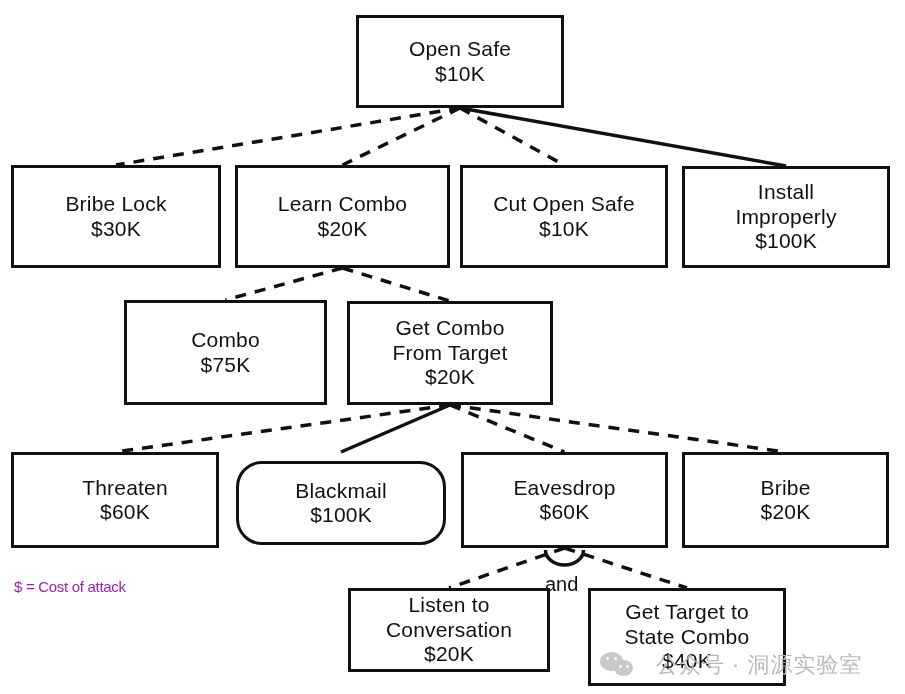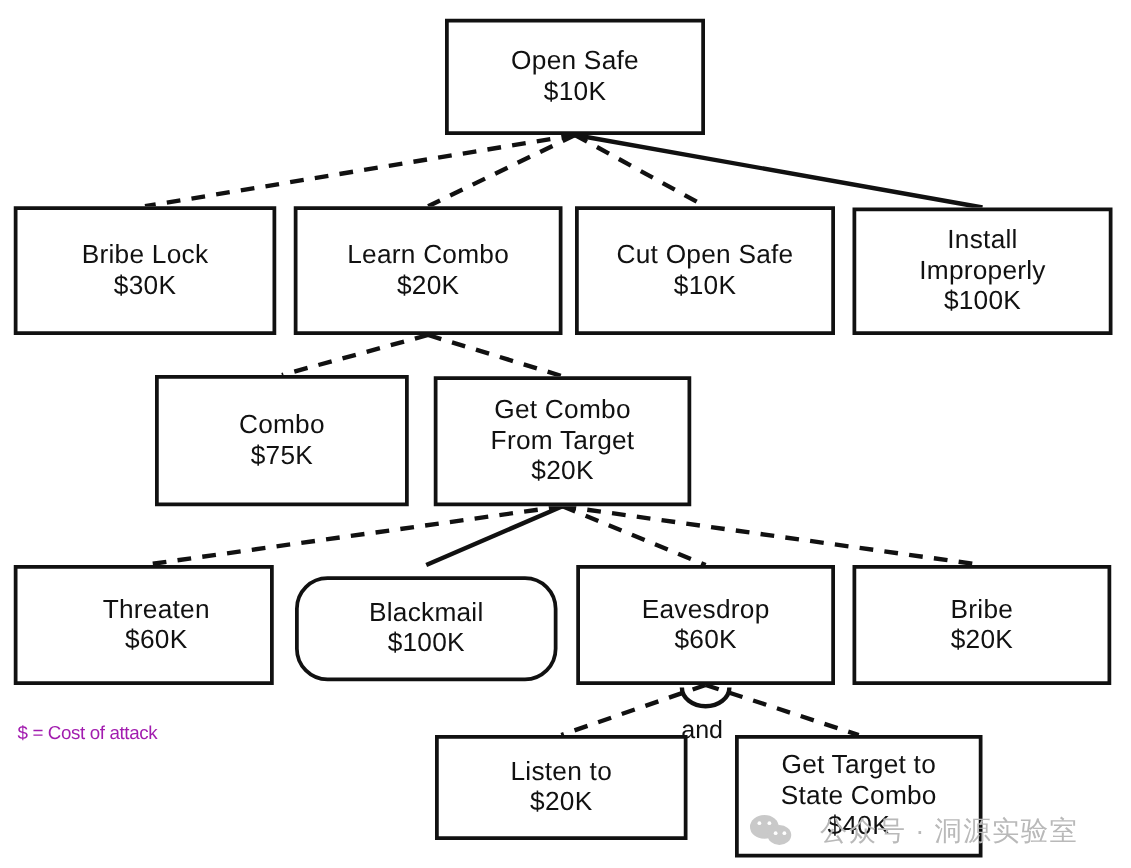--- a/index.html
+++ b/index.html
@@ -157,20 +157,21 @@
       <div class="node" style="left: 461px; top: 452px; width: 207px; height: 96px;">
         <span class="line">Eavesdrop</span>
         <span class="line">$60K</span>
       </div>
       <div class="node" style="left: 682px; top: 452px; width: 207px; height: 96px;">
         <span class="line">Bribe</span>
         <span class="line">$20K</span>
       </div>
       <div class="node" style="left: 348px; top: 588px; width: 202px; height: 84px;">
         <span class="line">Listen to</span>
+        <span class="line">Conversation</span>
         <span class="line">$20K</span>
       </div>
       <div class="node" style="left: 588px; top: 588px; width: 198px; height: 98px;">
         <span class="line">Get Target to</span>
         <span class="line">State Combo</span>
         <span class="line">$40K</span>
       </div>
     </div>
 
   <div class="and-label" style="left:545px; top:557px;margin-top:16px;">and</div>

